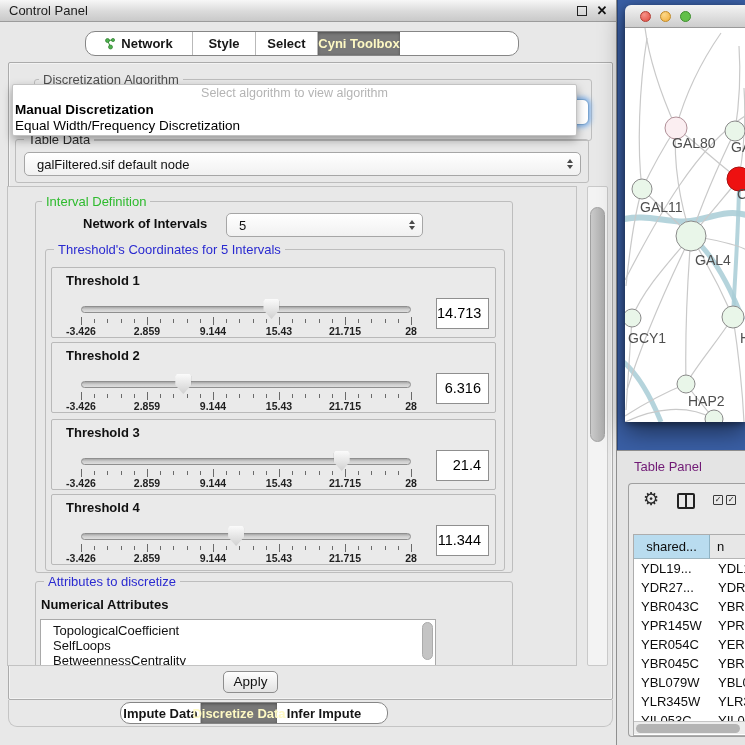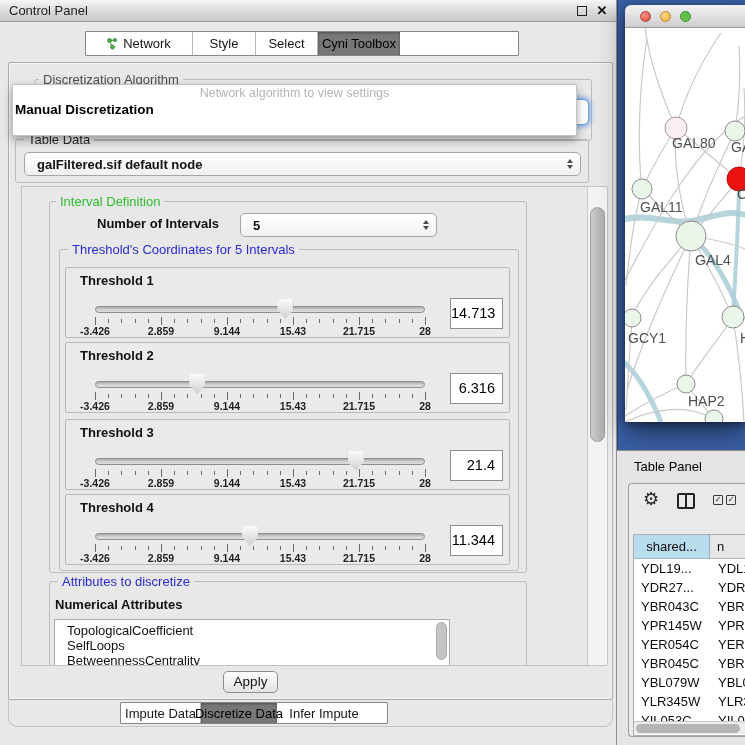--- a/index.html
+++ b/index.html
@@ -7,55 +7,55 @@
   *{box-sizing:border-box;}
   .screen{position:relative;width:745px;height:745px;background:#e8e8e8;overflow:hidden;}
 
   
   .control-panel{position:absolute;left:0;top:0;width:617px;height:745px;background:#e8e8e8;border-right:1px solid #8f8f8f;}
   .titlebar{position:absolute;left:0;top:0;width:100%;height:22px;background:linear-gradient(#f7f7f7,#dadada 55%,#c9c9c9);border-bottom:1px solid #9c9c9c;}
   .titlebar .title{position:absolute;left:9px;top:0;line-height:22px;font-size:13px;color:#1c1c1c;}
   .float-btn{position:absolute;left:577px;top:6px;width:10px;height:10px;border:1.5px solid #222;background:transparent;cursor:pointer;}
   .close-btn{position:absolute;left:595px;top:2px;width:14px;height:18px;font-size:13px;font-weight:bold;color:#111;line-height:18px;text-align:center;cursor:pointer;}
 
-  .tabset{position:absolute;background:#fff;border:1.5px solid #868686;border-radius:1px;display:flex;overflow:hidden;}
+  .tabset{position:absolute;background:#fff;border:1.5px solid #868686;border-radius:10px;display:flex;overflow:hidden;font-weight:bold;}
   #top-tabs{left:85px;top:31px;width:434px;height:25px;}
   #bottom-tabs{left:120px;top:702px;width:268px;height:22px;z-index:6;}
   .tabset .seg{flex:none;display:flex;align-items:center;justify-content:center;gap:5px;font-size:13px;color:#161616;border-right:1px solid #b9b9b9;cursor:pointer;white-space:nowrap;}
   .tabset .seg:last-child{border-right:none;}
-  .tabset .seg.selected{background:var(--selected-tab-bg);color:#000000;border-right:none;box-shadow:inset 0 1px 3px rgba(0,0,0,.35);text-align:right;}
+  .tabset .seg.selected{background:var(--selected-tab-bg);color:#fef9c3;border-right:none;box-shadow:inset 0 1px 3px rgba(0,0,0,.35);text-align:right;}
 
   .outer-panel{position:absolute;left:8px;top:62px;width:605px;height:638px;border:1px solid #ababab;border-radius:2px;background:#e8e8e8;box-shadow:inset 0 0 0 1px #f3f3f3;}
   .pane-outline{position:absolute;left:8px;top:700px;width:605px;height:27px;border:1px solid #c4c4c4;border-top:none;border-radius:0 0 9px 9px;z-index:1;}
 
   .group{position:absolute;border:1px solid #bdbdbd;border-radius:3px;}
   .group .legend{position:absolute;top:-8px;left:8px;background:#e8e8e8;padding:0 4px;font-size:13px;white-space:nowrap;}
 
   
   #algo-group{left:25px;top:16px;width:558px;height:62px;}
   #algo-group .legend{color:#4e4e4e;left:4px;}
   .combo-focus{position:absolute;left:40px;top:99px;width:549px;height:26px;background:#fff;border:1px solid #7aa4cf;border-radius:6px;box-shadow:0 0 5px 2px rgba(100,160,230,.8);z-index:10;}
   .algo-popup{position:absolute;left:12px;top:84px;width:565px;height:52px;background:#fff;border:1px solid #c3c3c3;border-radius:2px;box-shadow:0 4px 10px rgba(0,0,0,.35);z-index:60;}
   .popup-placeholder{height:17px;line-height:17px;text-align:center;font-size:12.5px;color:#b4b4b4;}
   .popup-opt{height:16px;line-height:16px;font-size:13.5px;color:#000;padding-left:2px;cursor:pointer;}
   .popup-opt.first{font-weight:bold;}
 
   
-  .combo{position:absolute;background:linear-gradient(#ffffff,#f1f1f1);border:1px solid #a6a6a6;border-radius:5px;cursor:pointer;font-weight:bold;}
+  .combo{position:absolute;background:linear-gradient(#ffffff,#f1f1f1);border:1px solid #a6a6a6;border-radius:5px;cursor:pointer;}
   .combo .txt{position:absolute;left:12px;top:0;bottom:0;font-size:13px;color:#111;display:flex;align-items:center;white-space:nowrap;}
   .combo .stepper{position:absolute;right:7px;top:50%;transform:translateY(-50%);display:flex;flex-direction:column;gap:2px;}
   .combo .tri-up{width:0;height:0;border-left:3.5px solid transparent;border-right:3.5px solid transparent;border-bottom:4.5px solid #4a4a4a;}
   .combo .tri-down{width:0;height:0;border-left:3.5px solid transparent;border-right:3.5px solid transparent;border-top:4.5px solid #4a4a4a;}
 
   #table-data-group{left:15px;top:139px;width:574px;height:44px;}
   #table-data-group .legend{color:#2b2b2b;}
   #table-data-combo{left:24px;top:152px;width:557px;height:24px;}
 
   
-  .viewport{position:absolute;left:21px;top:186px;width:570px;height:480px;border:1px solid #c2c2c2;background:#e8e8e8;overflow:hidden;}
+  .viewport{position:absolute;left:7px;top:186px;width:570px;height:480px;border:1px solid #c2c2c2;background:#e8e8e8;overflow:hidden;}
   .vscroll{position:absolute;left:587px;top:186px;width:21px;height:480px;background:#f3f3f3;border:1px solid #c9c9c9;border-radius:2px;}
   .vscroll .thumb{position:absolute;left:2px;top:20px;width:15px;height:235px;background:linear-gradient(to right,#cacaca,#adadad);border:1px solid #a0a0a0;border-radius:8px;cursor:grab;}
 
   #interval-group{left:27px;top:14px;width:478px;height:372px;}
   #interval-group .legend{color:var(--group-label-green);left:6px;}
   .noi-label{position:absolute;left:75px;top:29px;font-size:13px;font-weight:bold;color:#101010;}
   #noi-combo{left:218px;top:26px;width:197px;height:24px;}
   #thresholds-group{left:37px;top:62px;width:460px;height:322px;}
   #thresholds-group .legend{color:var(--group-label-blue);}
 
@@ -85,21 +85,21 @@
   .traffic{position:absolute;top:6px;width:11px;height:11px;border-radius:50%;cursor:pointer;}
   .traffic.red{left:15px;background:radial-gradient(circle at 35% 30%,#f59289,#e1493f);border:1px solid #b23c33;}
   .traffic.yellow{left:35px;background:radial-gradient(circle at 35% 30%,#fbd88a,#f3ad38);border:1px solid #c08a27;}
   .traffic.green{left:55px;background:radial-gradient(circle at 35% 30%,#a4e08e,#55b33d;);border:1px solid #3f8e2f;background-color:#62c04a;}
   .net-canvas{position:absolute;left:0;top:23px;width:120px;height:394px;background:#fff;overflow:hidden;}
   .ge{stroke:#c9c9c9;stroke-width:1.2;}
   .te{stroke:var(--edge-teal);opacity:.85;}
   .node-label{font-family:"Liberation Sans",sans-serif;font-size:14px;fill:#4f4f4f;}
 
   .right-lower{position:absolute;left:617px;top:450px;width:128px;height:295px;background:#e4e4e4;border-top:1px solid #8d8d8d;}
-  .tp-title{position:absolute;left:17px;top:0;height:32px;line-height:32px;font-size:13px;color:#000000;}
+  .tp-title{position:absolute;left:17px;top:0;height:32px;line-height:32px;font-size:13px;color:#701a75;}
   .tp-body{position:absolute;left:628px;top:483px;width:117px;height:254px;background:#e9e9e9;border:1px solid #9f9f9f;border-right:none;border-radius:4px 0 0 4px;}
   .gear{position:absolute;left:14px;top:4px;font-size:18px;color:#2a2a2a;cursor:pointer;}
   .split-icon{position:absolute;left:48px;top:9px;width:18px;height:16px;border:2px solid #222;border-radius:2px;cursor:pointer;}
   .split-icon::after{content:"";position:absolute;left:6px;top:0;width:2px;height:12px;background:#222;}
   .cbx{position:absolute;top:11px;width:10px;height:10px;border:1.5px solid #3a3a3a;border-radius:1px;font-size:8px;line-height:8px;text-align:center;color:#222;cursor:pointer;}
   .cbx.one{left:84px;}
   .cbx.two{left:97px;}
   .tp-table{position:absolute;left:4px;top:50px;right:0;bottom:0;background:#fff;border:1px solid #adadad;border-right:none;overflow:hidden;}
   .tp-header{position:absolute;left:0;top:0;height:24px;display:flex;width:200px;}
   .th1{width:76px;background:var(--table-header-blue);border-right:1px solid #8fb3c4;border-bottom:1px solid #9fb6c0;font-size:13px;color:#0d0d0d;text-align:center;line-height:23px;cursor:pointer;}
@@ -147,44 +147,45 @@
 
       <div id="algo-group" class="group">
         <span class="legend">Discretization Algorithm</span>
       </div>
 
     </div>
 
     <div class="combo-focus"></div>
 
     <div class="algo-popup">
-      <div class="popup-placeholder">Network algorithm to view settings</div>
+      <div class="popup-placeholder">Select algorithm to view algorithm</div>
       <div id="algo-options">
           <div class="popup-opt first">Manual Discretization</div>
+          <div class="popup-opt">Equal Width/Frequency Discretization</div>
         </div>
     </div>
 
     <div id="table-data-group" class="group">
       <span class="legend">Table Data</span>
     </div>
     <div id="table-data-combo" class="combo">
       <span class="txt">galFiltered.sif default node</span>
       <span class="stepper">
           <span class="tri-up"></span>
           <span class="tri-down"></span>
         </span>
     </div>
 
     <div class="viewport">
 
       <div id="interval-group" class="group">
         <span class="legend">Interval Definition</span>
       </div>
 
-      <span class="noi-label">Number of Intervals</span>
+      <span class="noi-label">Network of Intervals</span>
       <div id="noi-combo" class="combo">
         <span class="txt">5</span>
         <span class="stepper">
             <span class="tri-up"></span>
             <span class="tri-down"></span>
           </span>
       </div>
 
       <div id="thresholds-group" class="group">
         <span class="legend">Threshold's Coordinates for 5 Intervals</span>

